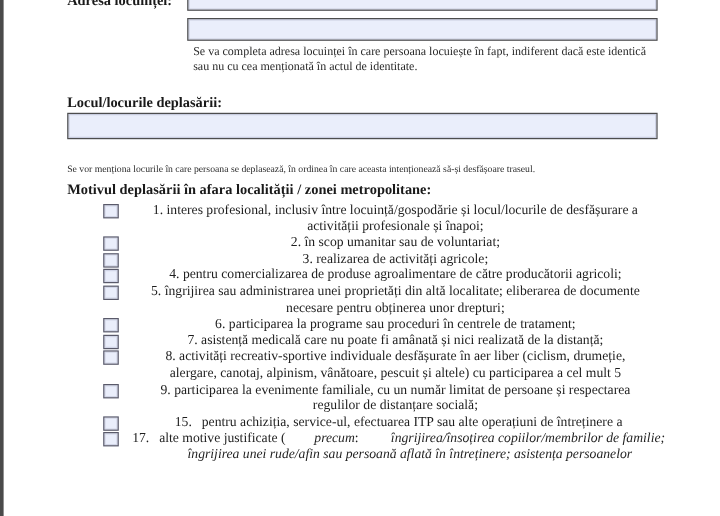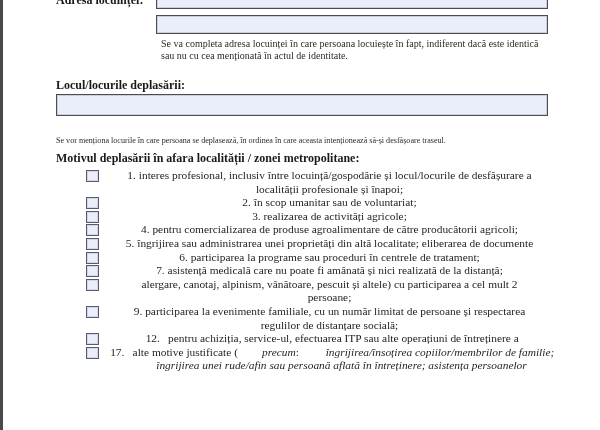--- a/index.html
+++ b/index.html
@@ -65,68 +65,69 @@
 <div class="abs field" style="left:56px; top:94px; width:492px; height:22px;"></div>
 <div class="abs helper" style="left:56px; top:134px; font-size:8.1px;">Se vor menționa locurile în care persoana se deplasează, în ordinea în care aceasta intenționează să-și desfășoare traseul.</div>
 
 <div class="abs label-bold" style="left:56px; top:152px;">Motivul deplasării în afara localității / zonei metropolitane:</div>
 
 <div class="reasons">
 
   <div class="reason">
     <span class="cb"></span>
     <span class="txt"><span>1.</span> <span>interes profesional, inclusiv între locuință/gospodărie și locul/locurile de desfășurare a</span></span>
-    <span class="txt">localității profesionale și înapoi;</span>
+    <span class="txt">activității profesionale și înapoi;</span>
   </div>
 
   <div class="reason">
     <span class="cb"></span>
     <span class="txt"><span>2.</span> <span>în scop umanitar sau de voluntariat;</span></span>
   </div>
 
   <div class="reason">
     <span class="cb"></span>
     <span class="txt"><span>3.</span> <span>realizarea de activități agricole;</span></span>
   </div>
 
   <div class="reason">
     <span class="cb"></span>
     <span class="txt"><span>4.</span> <span>pentru comercializarea de produse agroalimentare de către producătorii agricoli;</span></span>
   </div>
 
   <div class="reason">
     <span class="cb"></span>
     <span class="txt"><span>5.</span> <span>îngrijirea sau administrarea unei proprietăți din altă localitate; eliberarea de documente</span></span>
+    <span class="txt">necesare pentru obținerea unor drepturi;</span>
   </div>
 
   <div class="reason">
     <span class="cb"></span>
     <span class="txt"><span>6.</span> <span>participarea la programe sau proceduri în centrele de tratament;</span></span>
   </div>
 
   <div class="reason">
     <span class="cb"></span>
     <span class="txt"><span>7.</span> <span>asistență medicală care nu poate fi amânată și nici realizată de la distanță;</span></span>
   </div>
 
   <div class="reason">
     <span class="cb"></span>
-    <span class="txt">alergare, canotaj, alpinism, vânătoare, pescuit și altele) cu participarea a cel mult 2</span>
-    <span class="txt">persoane;</span>
+    <span class="txt"><span>8.</span> <span>activități recreativ-sportive individuale desfășurate în aer liber (ciclism, drumeție,</span></span>
+    <span class="txt">alergare, canotaj, alpinism, vânătoare, pescuit și altele) cu participarea a cel mult 5</span>
   </div>
 
   <div class="reason">
     <span class="cb"></span>
     <span class="txt"><span>9.</span> <span>participarea la evenimente familiale, cu un număr limitat de persoane și respectarea</span></span>
     <span class="txt">regulilor de distanțare socială;</span>
   </div>
 
   <div class="reason">
     <span class="cb"></span>
-    <span class="txt"><span class="num-wide">12.</span> <span>pentru achiziția, service-ul, efectuarea ITP sau alte operațiuni de întreținere a</span></span>
+    <span class="txt"><span class="num-wide">15.</span> <span>pentru achiziția, service-ul, efectuarea ITP sau alte operațiuni de întreținere a</span></span>
   </div>
 
   <div class="reason">
     <span class="cb"></span>
     <span class="txt"><span class="num-wide">17.</span> <span><span>alte motive justificate (</span><span class="it">precum</span><span>: </span><span class="it">îngrijirea/însoțirea copiilor/membrilor de familie;</span></span></span>
     <span class="txt it">îngrijirea unei rude/afin sau persoană aflată în întreținere; asistența persoanelor</span>
   </div>
 </div>
 
 </body></html>

